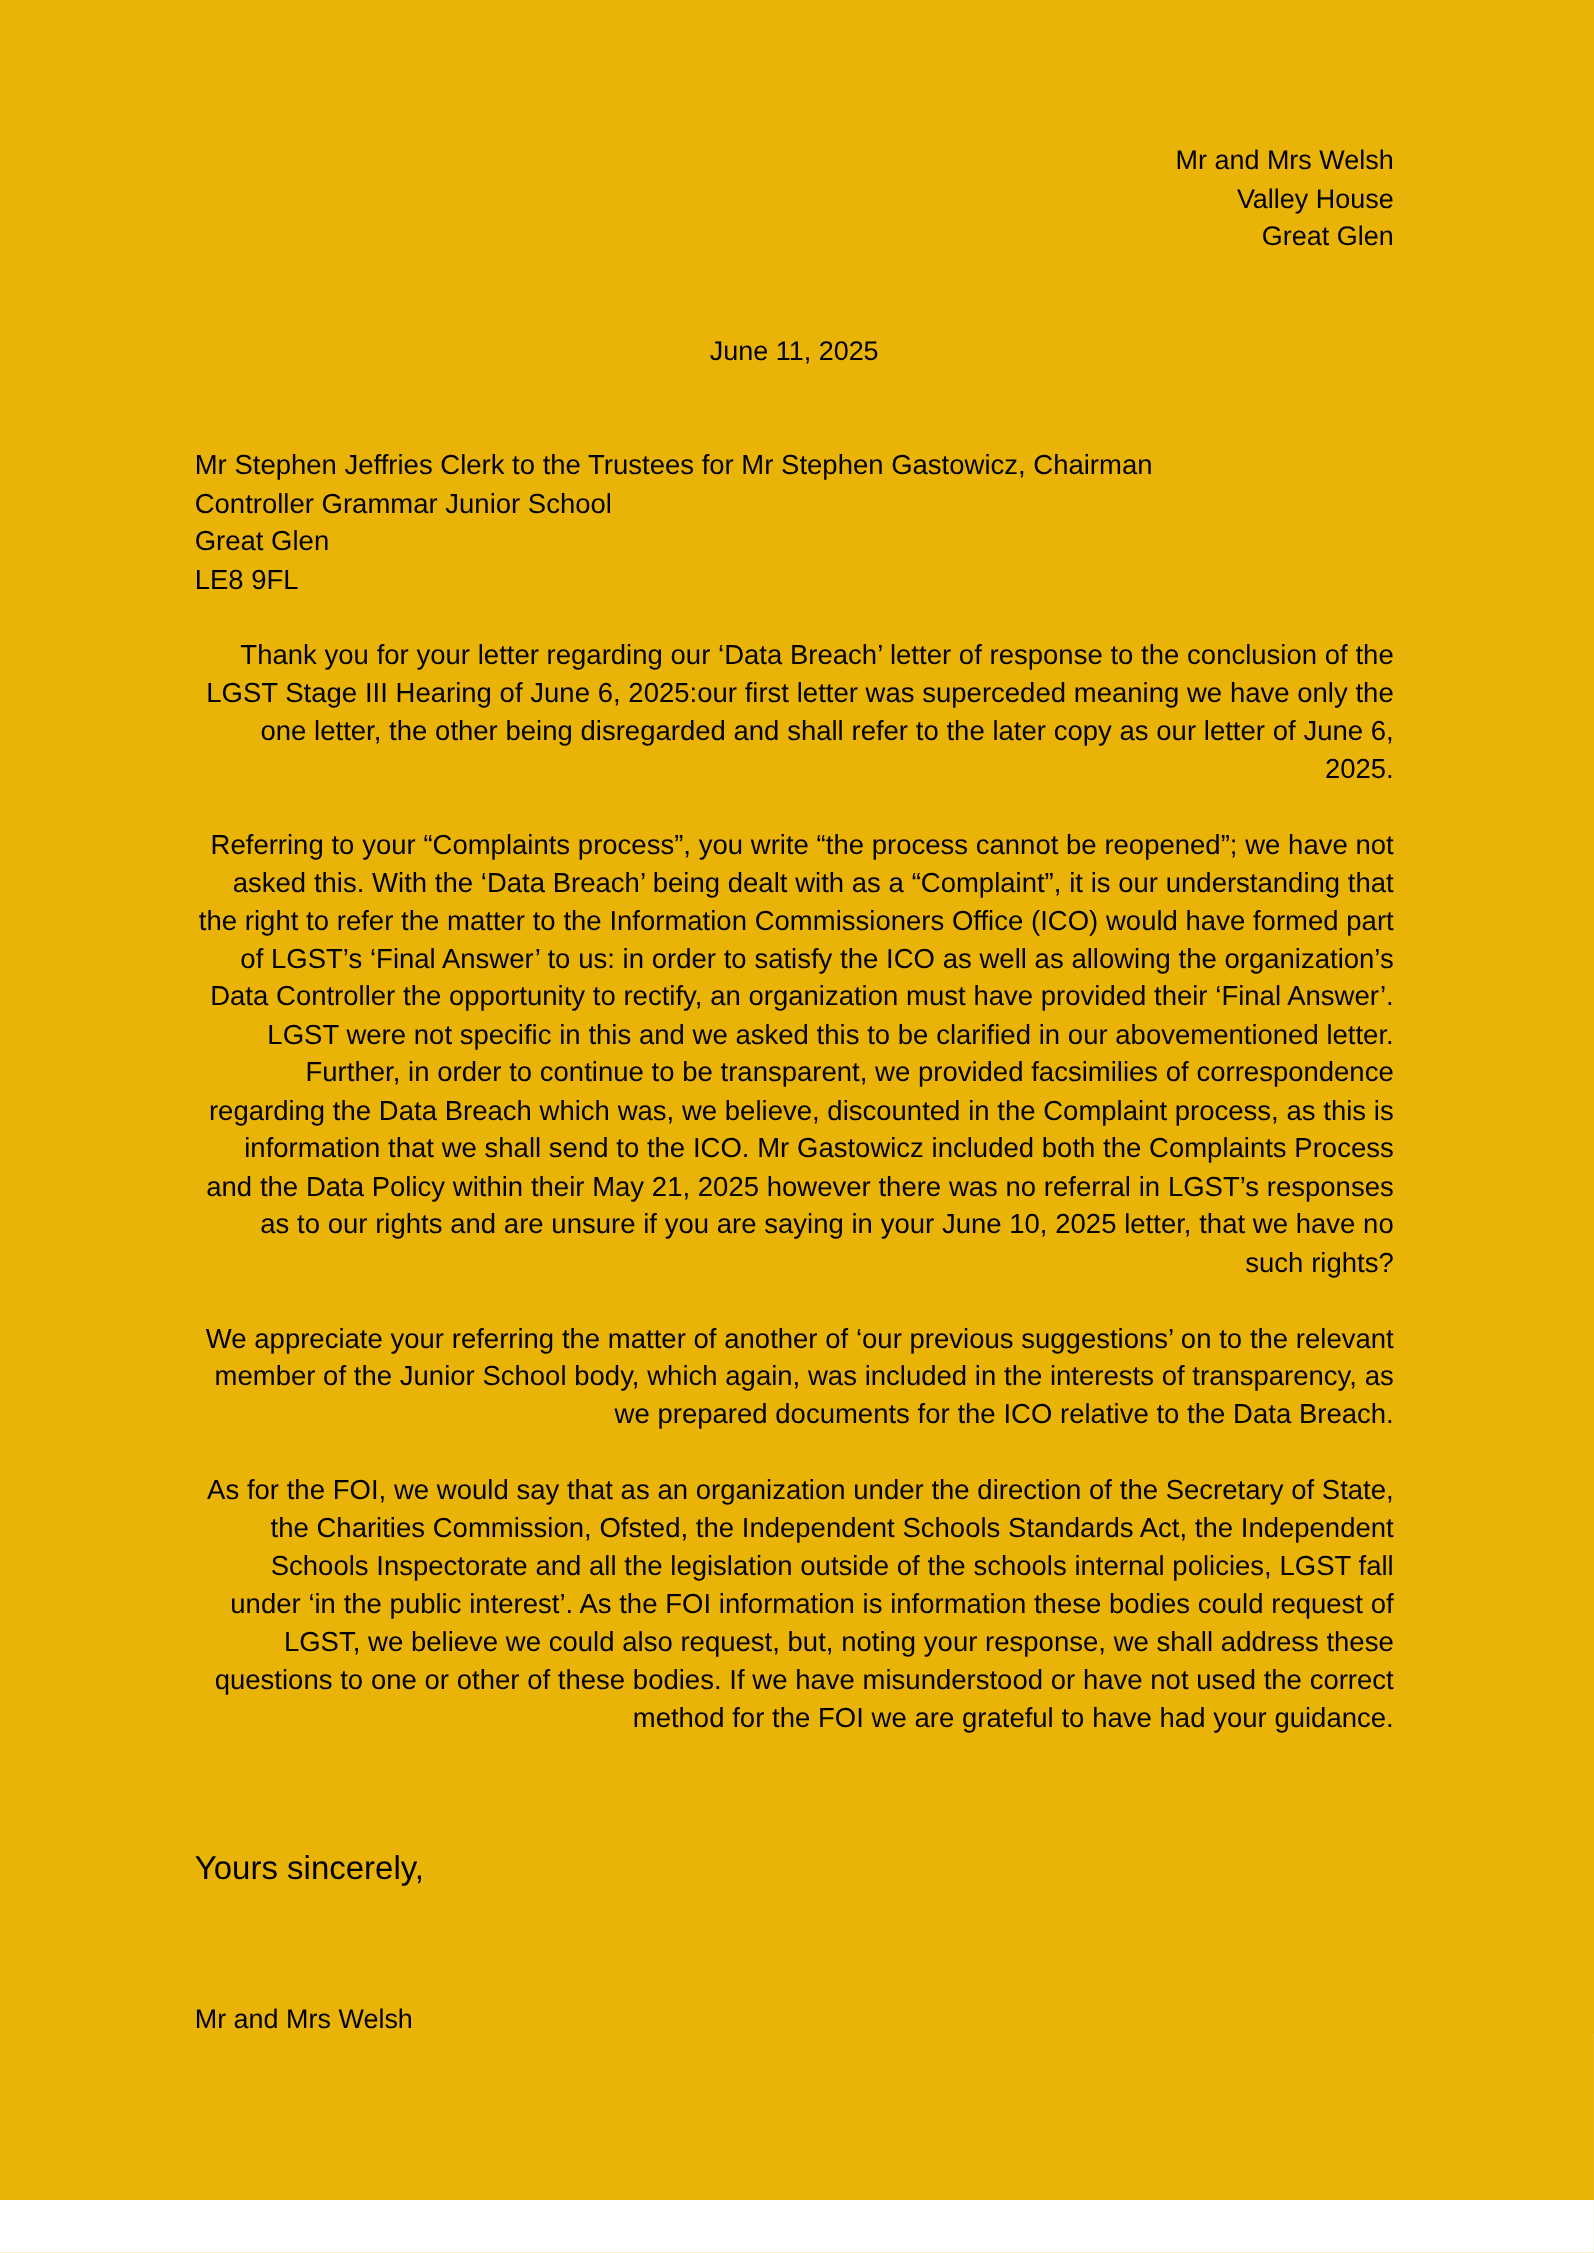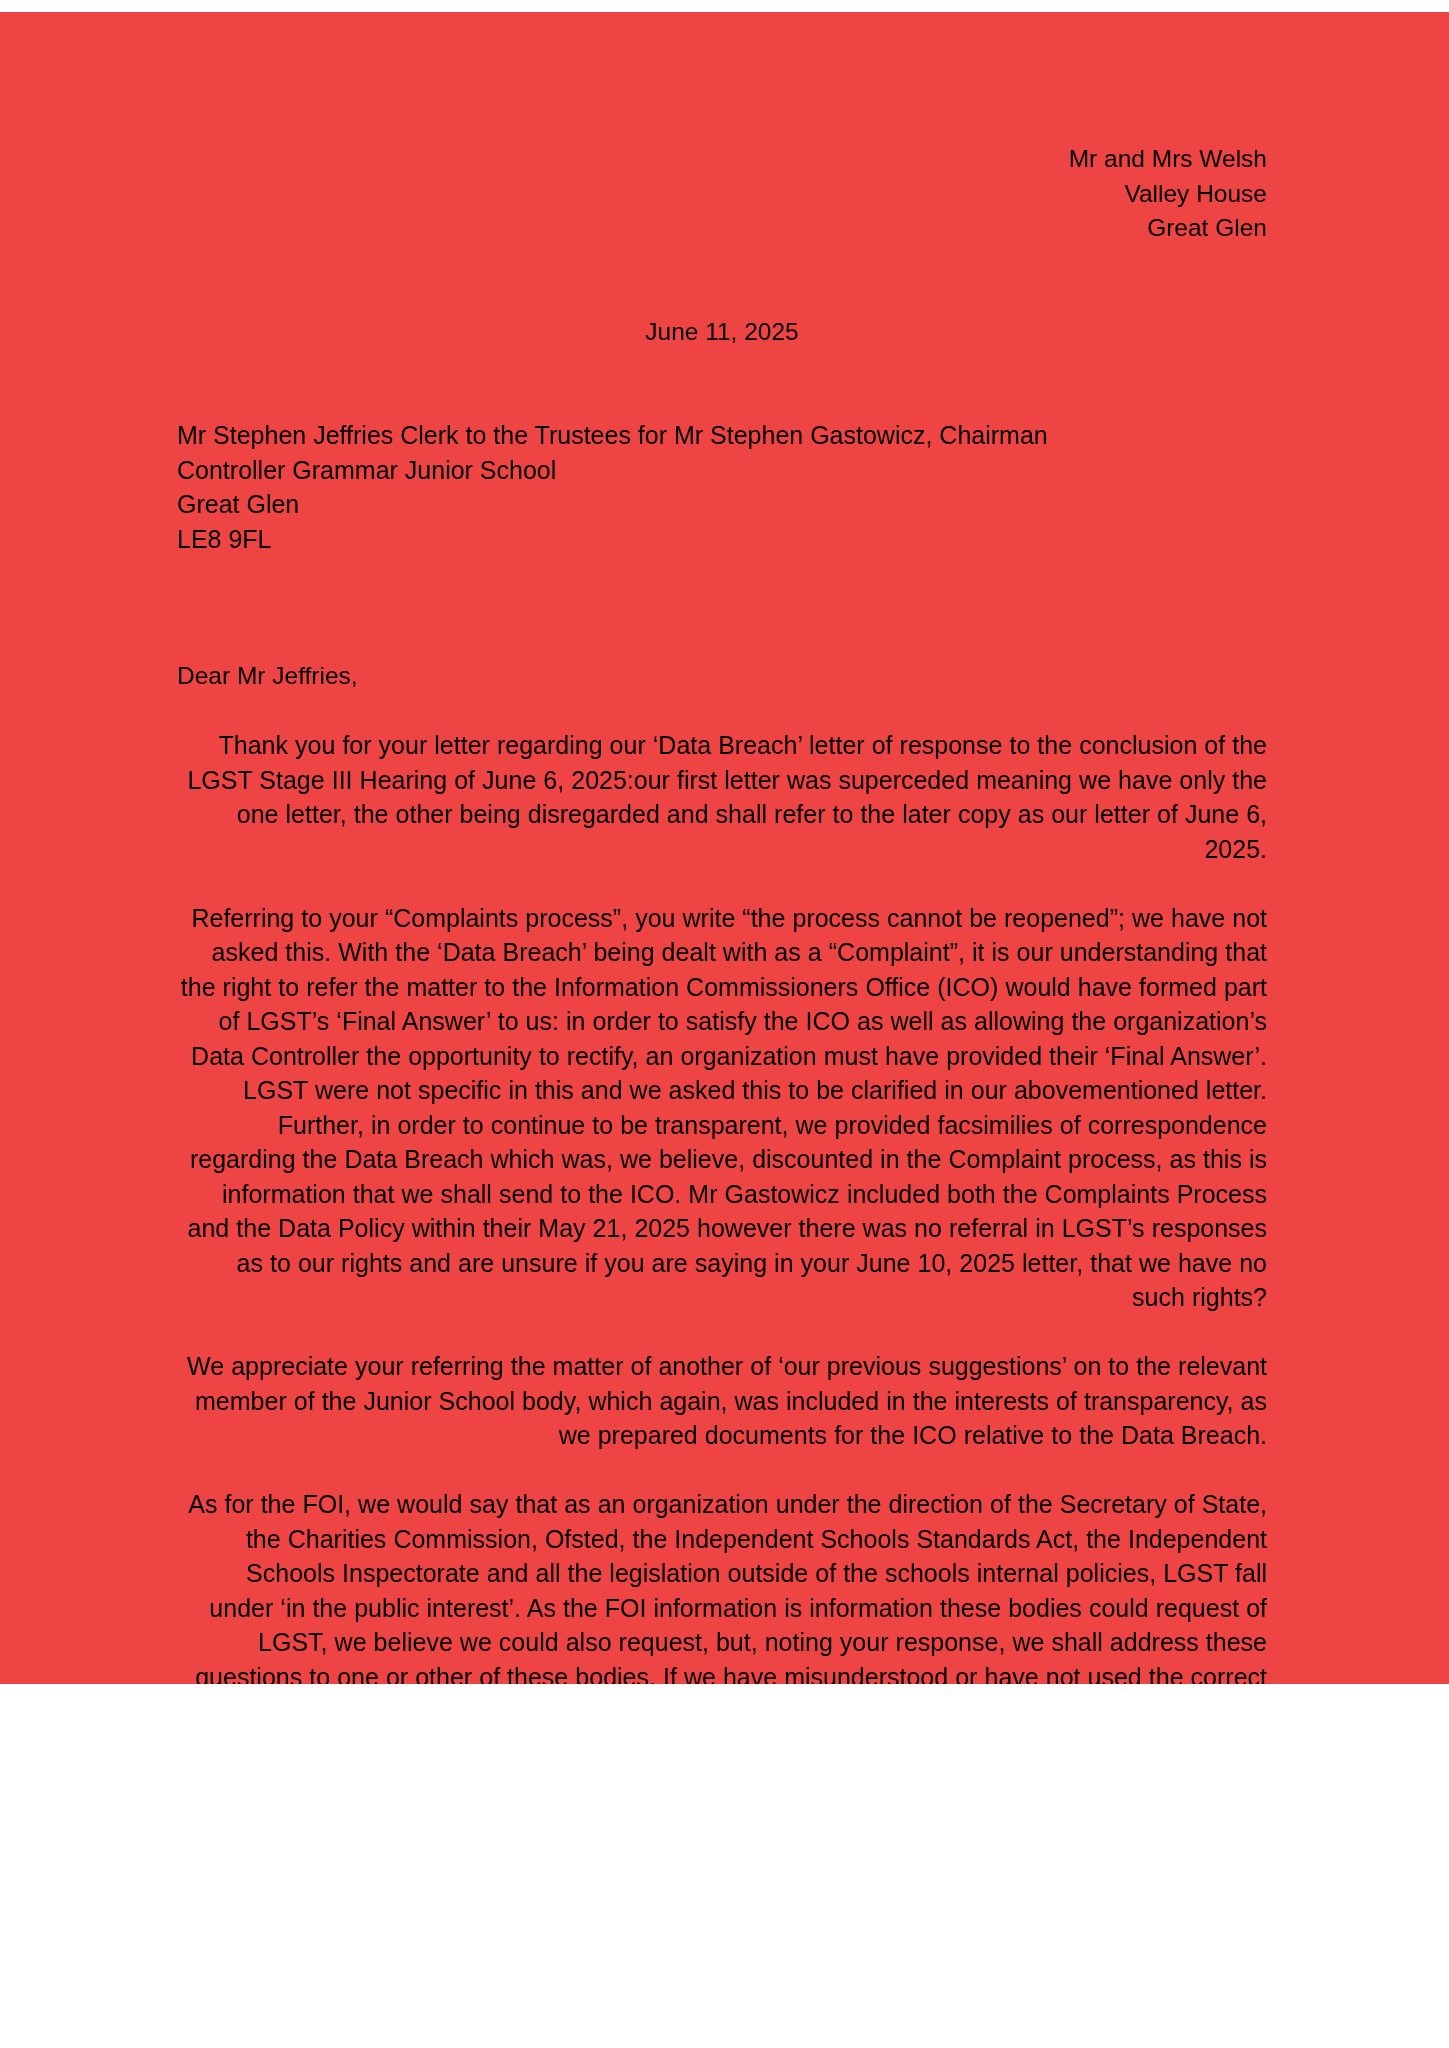--- a/index.html
+++ b/index.html
@@ -7,23 +7,23 @@
     padding: 0;
     background: #ffffff;
   }
   body {
     font-family: "Liberation Sans", sans-serif;
     color: #000000;
   }
   .page {
     position: relative;
     width: 1449px;
-    height: 1672px;
-    background: #ef4444;
-    margin: 12px auto;
+    height: 2000px;
+    background: #eab308;
+    margin: 0 auto;
     overflow: hidden;
     box-sizing: border-box;
   }
   .content {
     position: absolute;
     left: 177px;
     top: 130px;
     width: 1090px;
   }
   .sender-block {
@@ -89,21 +89,20 @@
 
     <div class="date-line">June 11, 2025</div>
 
     <div class="recipient-block">
       <span class="recipient-line">Mr Stephen Jeffries Clerk to the Trustees for Mr Stephen Gastowicz, Chairman</span>
       <span class="recipient-line">Controller Grammar Junior School</span>
       <span class="recipient-line">Great Glen</span>
       <span class="recipient-line">LE8 9FL</span>
     </div>
 
-    <div class="salutation">Dear Mr Jeffries,</div>
 
     <p class="para">Thank you for your letter regarding our ‘Data Breach’ letter of response to the conclusion of the LGST Stage III Hearing of June 6, 2025:our first letter was superceded meaning we have only the one letter, the other being disregarded and shall refer to the later copy as our letter of June 6, 2025.</p>
     <p class="para">Referring to your “Complaints process”, you write “the process cannot be reopened”; we have not asked this.  With the ‘Data Breach’ being dealt with as a “Complaint”, it is our understanding that the right to refer the matter to the Information Commissioners Office (ICO) would have formed part of LGST’s  ‘Final Answer’ to us: in order to satisfy the ICO as well as allowing the organization’s Data Controller the opportunity to rectify, an organization must have provided their  ‘Final Answer’.  LGST were not specific in this and we asked this to be clarified in our abovementioned letter.  Further, in order to continue to be transparent, we provided facsimilies of correspondence regarding the Data Breach which was, we believe, discounted in the Complaint process, as this is information that we shall send to the ICO.  Mr Gastowicz included both the Complaints Process and the Data Policy within their May 21, 2025 however there was no referral in LGST’s responses as to our rights and are unsure if you are saying in your June 10, 2025 letter, that we have no such rights?</p>
     <p class="para">We appreciate your referring the matter of another of ‘our previous suggestions’ on to the relevant member of the Junior School body, which again, was included in the interests of transparency, as we prepared documents for the ICO relative to the Data Breach.</p>
     <p class="para">As for the FOI, we would say that as an organization under the direction of the Secretary of State, the Charities Commission, Ofsted, the Independent Schools Standards Act, the Independent Schools Inspectorate and all the legislation outside of the schools internal policies, LGST fall under ‘in the public interest’.  As the FOI information is information these bodies could request of LGST, we believe we could also request, but, noting your response, we shall address these questions to one or other of these bodies.   If we have misunderstood or have not used the correct method for the FOI we are grateful to have had your guidance.</p>
 
     <div class="closing">Yours sincerely,</div>
 
     <div class="signature">Mr and Mrs Welsh</div>
 

